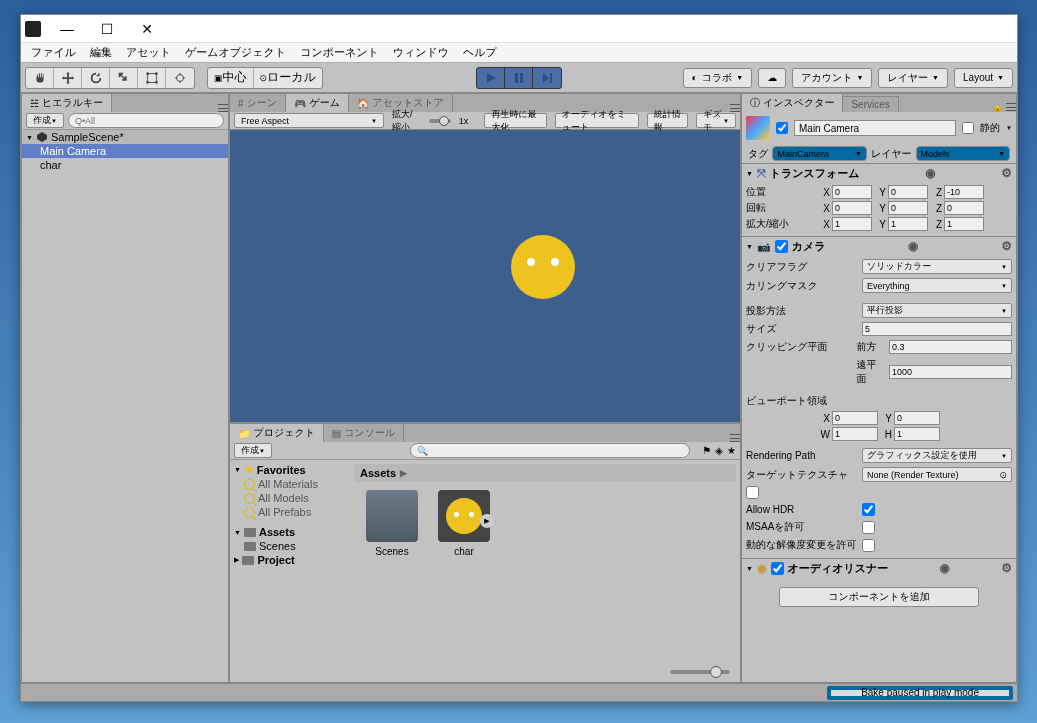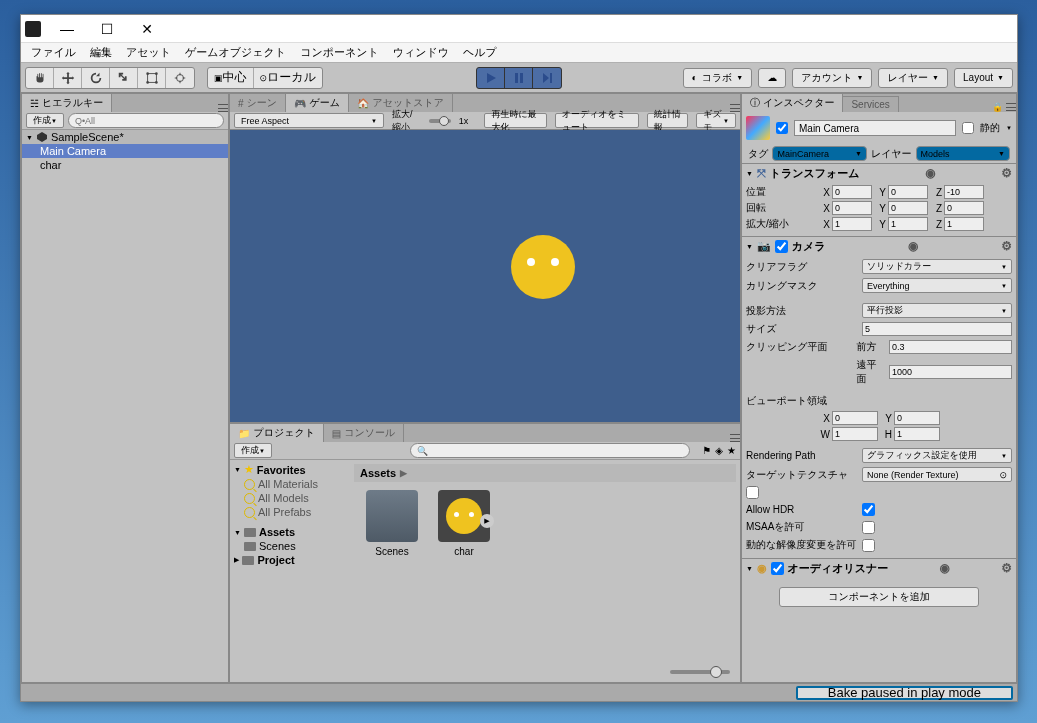--- a/index.html
+++ b/index.html
@@ -92,21 +92,21 @@
   .vec-row input { width: 40px; height: 14px; background: #eee; border: 1px solid #888; font-size: 9px; padding: 0 2px; }
   .prop-row { display: flex; align-items: center; padding: 2px 0; gap: 4px; }
   .prop-row .pl { width: 112px; }
   .prop-row .pv-dd { flex: 1; height: 15px; background: #e6e6e6; border: 1px solid #888; border-radius: 2px; font-size: 9px; padding: 0 4px; display: flex; align-items: center; justify-content: space-between; cursor: pointer; }
   .prop-row input[type=text] { flex: 1; height: 14px; background: #eee; border: 1px solid #888; font-size: 9px; padding: 0 2px; }
   .prop-row .colorfield { flex: 1; height: 14px; background: #3e5e8c; border: 1px solid #333; cursor: pointer; }
   .prop-row .eyedrop { width: 14px; height: 14px; cursor: pointer; }
   .add-comp-btn { display: block; width: 200px; height: 20px; margin: 10px auto; background: #e6e6e6; border: 1px solid #888; border-radius: 3px; font-size: 10px; cursor: pointer; }
 
   .statusbar { height: 18px; background: #aaa; display: flex; align-items: center; justify-content: flex-end; padding: 0 4px; border-top: 1px solid #888; }
-  .status-pill { height: 14px; padding: 0 30px; background: #ddd; border: 2px solid #0369a1; border-radius: 2px; font-size: 13px; display: flex; align-items: center; }
+  .status-pill { height: 14px; padding: 0 30px; background: #ddd; border: 4px solid #0369a1; border-radius: 2px; font-size: 10px; display: flex; align-items: center; }
 
   .slider-small { width: 28px; height: 4px; background: #888; border-radius: 2px; position: relative; }
   .slider-small::after { content: ''; width: 8px; height: 8px; background: #ddd; border: 1px solid #555; border-radius: 50%; position: absolute; top: -3px; left: 10px; }
   .panel-menu-icon { margin-left: auto; display: flex; gap: 2px; align-items: center; }
   .burger { width: 10px; height: 8px; border-top: 1px solid #555; border-bottom: 1px solid #555; position: relative; cursor: pointer; }
   .burger::after { content: ''; position: absolute; top: 3px; left: 0; right: 0; height: 1px; background: #555; }
   .lock { font-size: 9px; color: #555; cursor: pointer; }
 
   .right-toolbar-group { display: flex; gap: 6px; margin-left: auto; }
   .asset-slider { width:60px;height:4px;background:#888;border-radius:2px;position:relative;margin-left:auto;margin-right:6px;margin-bottom:4px;align-self:flex-end; }

